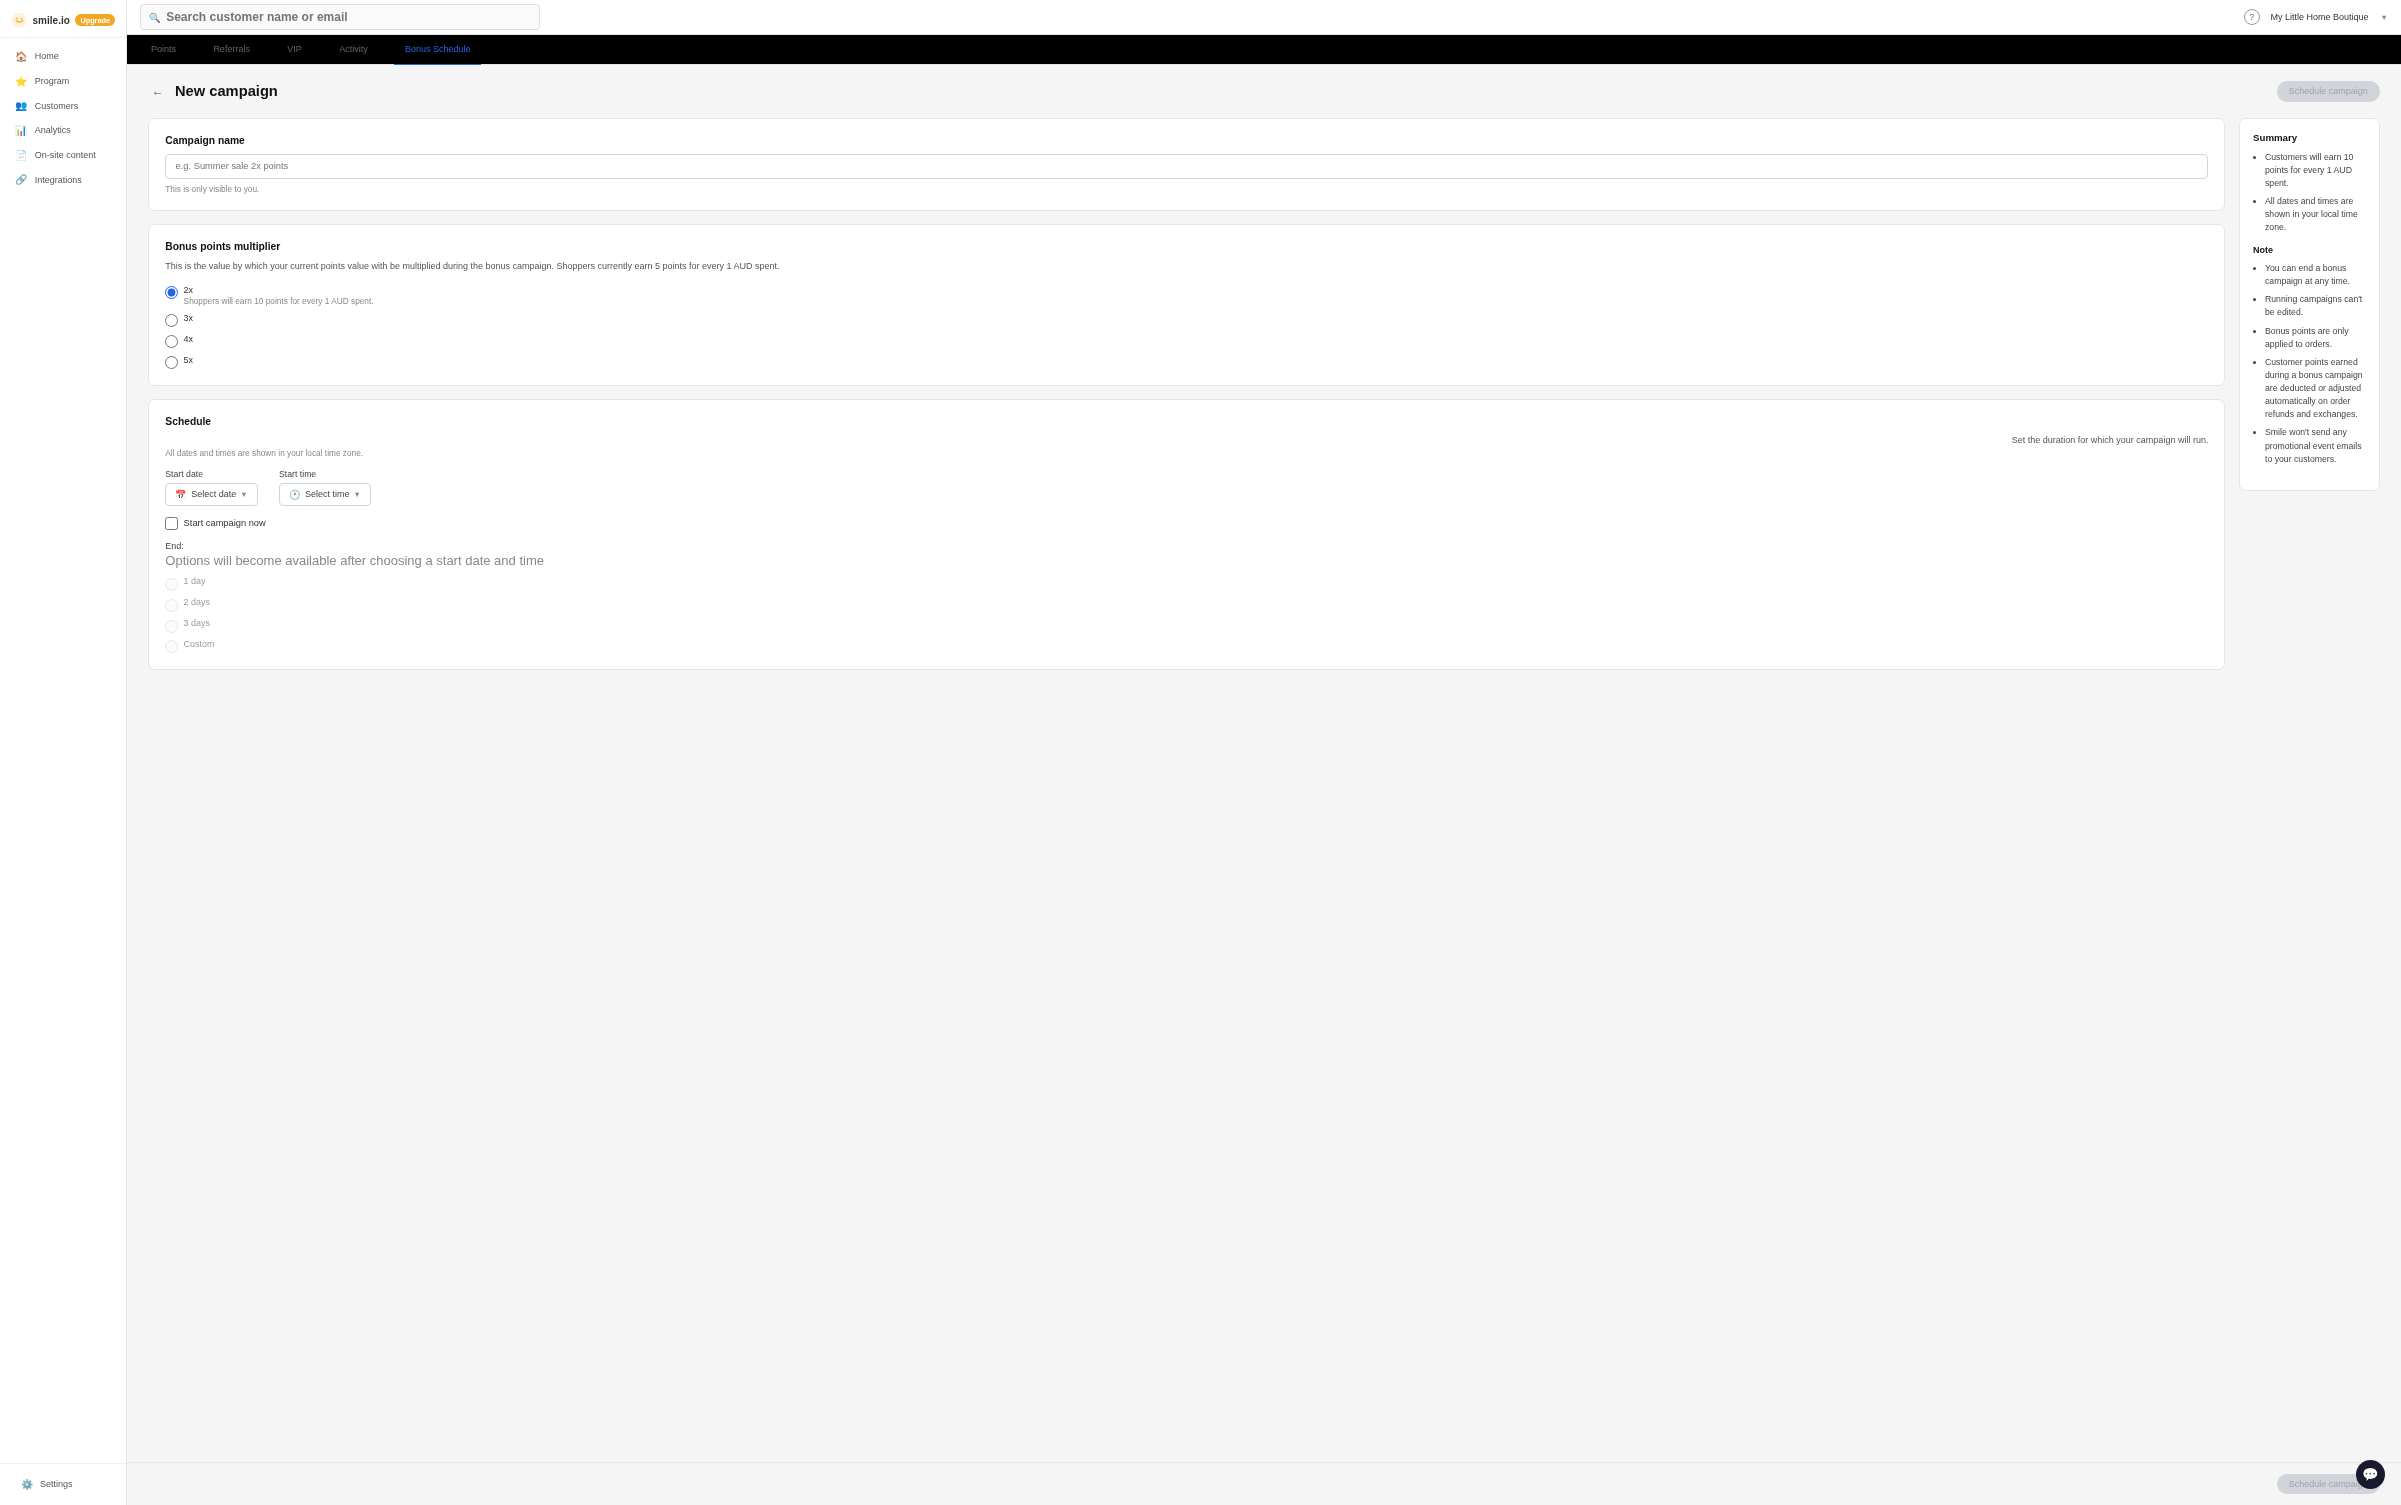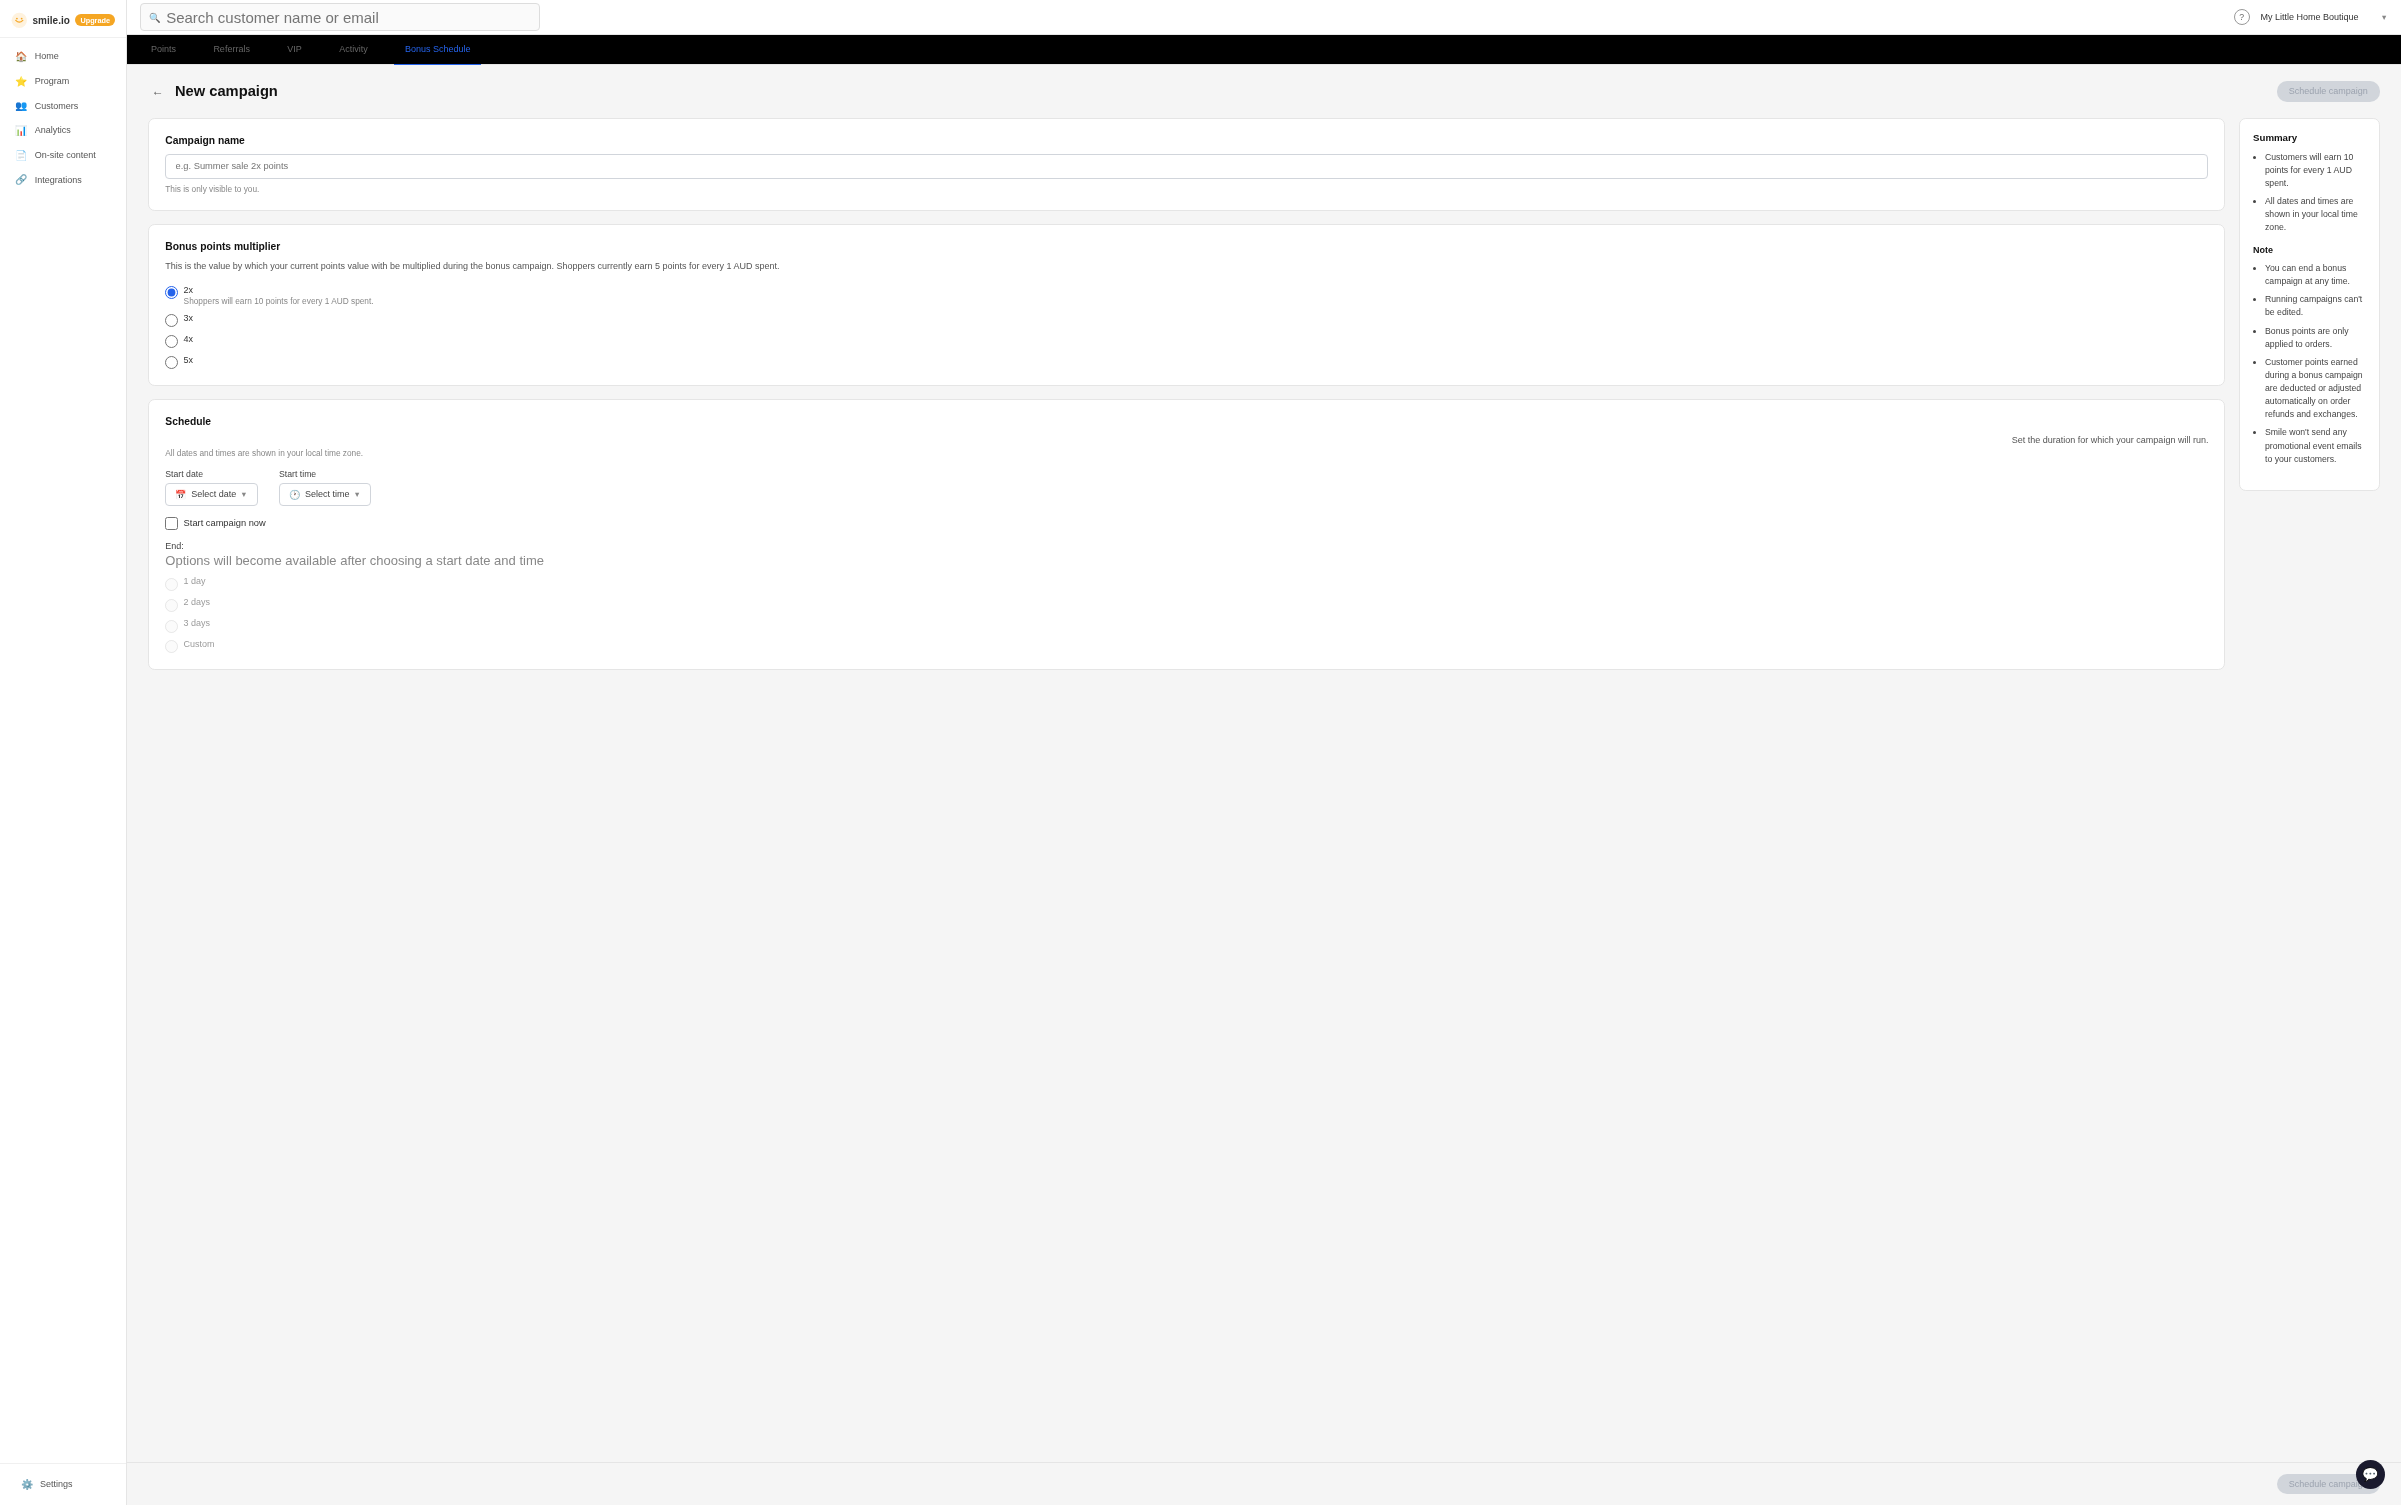--- a/index.html
+++ b/index.html
@@ -15,24 +15,24 @@
     .logo-icon { width: 18.7px; height: 18.7px; }
     .upgrade-badge { background: #f5a623; color: #fff; font-size: 7.3px; font-weight: 600; padding: 1.3px 5.3px; border-radius: 6.7px; }
     .sidebar-nav { flex: 1; padding: 5.3px 0; }
     .nav-item { display: flex; align-items: center; gap: 6.7px; padding: 6px 10.7px; cursor: pointer; border-radius: 4px; margin: 0.7px 5.3px; color: #555; font-size: 9px; }
     .nav-icon { width: 12px; height: 12px; display: flex; align-items: center; justify-content: center; color: #666; font-size: 10px; }
     .sidebar-bottom { padding: 8px 5.3px; border-top: 0.7px solid #f0f0f0; }
 
     
     .header { display: flex; align-items: center; gap: 8px; padding: 6.7px 13.3px; background: #fff; border-bottom: 0.7px solid #e5e5e5; height: 35px; }
     .search-bar { flex: 1; max-width: 400px; display: flex; align-items: center; gap: 5.3px; border: 0.7px solid #ddd; border-radius: 4px; padding: 4.7px 8px; background: #fafafa; }
-    .search-bar input { border: none; outline: none; background: transparent; flex: 1; font-size: 15px; color: #666; }
+    .search-bar input { border: none; outline: none; background: transparent; flex: 1; font-size: 12px; color: #666; font-weight: bold; }
     .header-right { display: flex; align-items: center; gap: 10.7px; margin-left: auto; }
     .help-icon { width: 16px; height: 16px; border-radius: 50%; border: 1.3px solid #999; display: flex; align-items: center; justify-content: center; font-size: 8.7px; color: #666; cursor: pointer; }
-    .account-dropdown { display: flex; align-items: center; gap: 22px; cursor: pointer; font-size: 9px; color: #333; }
+    .account-dropdown { display: flex; align-items: center; gap: 12px; cursor: pointer; font-size: 9px; color: #333; }
 
     
     .tabs-bar { display: flex; align-items: center; gap: 16px; padding: 0 13.3px; background: #000000; border-bottom: 0.7px solid #e5e5e5; }
     .tab { padding: 9.3px 10.7px; font-size: 9px; color: #666; cursor: pointer; border-bottom: 1.3px solid transparent; margin-bottom: -0.7px; }
     .tab.active { color: #2563eb; border-bottom: 1.3px solid #2563eb; font-weight: 500; }
 
     
     .page-content { flex: 1; overflow-y: auto; padding: 16px 21.3px; }
     .page-header { display: flex; align-items: center; justify-content: space-between; margin-bottom: 16px; }
     .page-title-row { display: flex; align-items: center; gap: 8px; }

